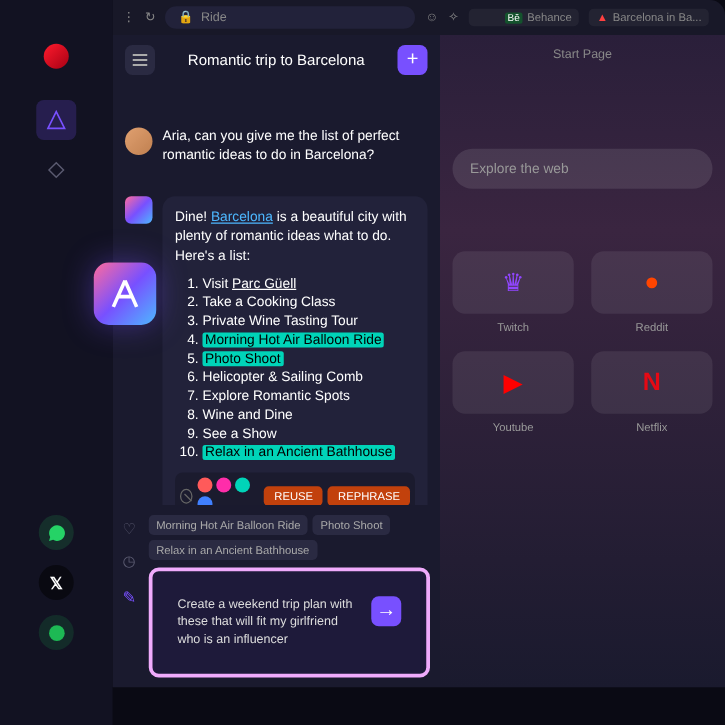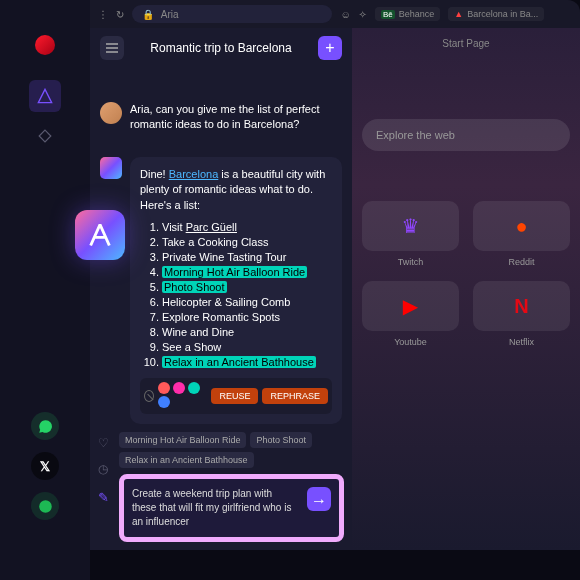--- a/index.html
+++ b/index.html
@@ -47,21 +47,21 @@
     
     .action-bar { display: flex; gap: 4px; margin-top: 10px; align-items: center; background: rgba(0,0,0,0.2); border-radius: 6px; padding: 4px; width: fit-content; margin-left: auto; }
     .color-dot { width: 12px; height: 12px; border-radius: 50%; }
     .action-btn { background: #c2410c; border-radius: 4px; padding: 3px 8px; font-size: 9px; }
     
     .chat-bottom { padding: 8px; }
     .heart-icon { color: #5a5a70; margin-bottom: 6px; font-size: 12px; }
     .clock-icon { color: #5a5a70; margin-bottom: 6px; font-size: 12px; }
     .chips { display: flex; flex-wrap: wrap; gap: 4px; margin-bottom: 6px; }
     .chip { background: #2a2a42; border-radius: 4px; padding: 3px 6px; font-size: 9px; color: #aaa; }
-    .input-box { background: #1e1a3a; border: 5px solid #f0abfc; border-radius: 8px; padding: 8px; display: flex; gap: 8px; align-items: flex-start; }
+    .input-box { background: #1e1a3a; border: 3px solid #f0abfc; border-radius: 8px; padding: 20px; display: flex; gap: 8px; align-items: flex-start; }
     .pencil-icon { color: #7850ff; font-size: 13px; margin-top: 2px; }
     .input-text { flex: 1; font-size: 10px; line-height: 1.4; color: #ddd; }
     .send-btn { width: 24px; height: 24px; background: #7850ff; border-radius: 6px; display: flex; align-items: center; justify-content: center; color: #fff; flex-shrink: 0; }
     
     .start-page { position: absolute; left: 262px; top: 28px; right: 0; bottom: 0; background: linear-gradient(180deg, #2a1f3a 0%, #3a2540 30%, #1a1a2e 100%); overflow: hidden; }
     .start-label { text-align: center; font-size: 10px; color: #888; padding: 10px 12px; }
     .search-web { background: rgba(255,255,255,0.1); margin: 60px 10px 30px; border-radius: 20px; padding: 10px 14px; font-size: 11px; color: #999; }
     .tiles { display: grid; grid-template-columns: repeat(2, 1fr); gap: 14px; padding: 20px 10px; }
     .tile { display: flex; flex-direction: column; align-items: center; gap: 6px; }
     .tile-box { width: 100%; height: 50px; background: rgba(255,255,255,0.08); border-radius: 10px; display: flex; align-items: center; justify-content: center; font-size: 20px; }
@@ -108,28 +108,28 @@
       <path d="M12 3 L4 21 M12 3 L20 21 M7 14 L17 14"></path>
     </svg>
 </div>
 
 <div class="main-panel">
   <div class="top-bar">
     <span>⋮</span>
     <span>↻</span>
     <div class="addr-bar">
       <span>🔒</span>
-      <span>Aria</span>
+      <span>Ride</span>
     </div>
     <div class="top-right">
       <span>☺</span>
       <span>✧</span>
     </div>
     <div class="tab-btn">
-      <span style="background:#14532d;color:#fff;padding:0 2px;border-radius:2px;font-size:8px;">Bē</span>
+      <span style="background:#14532d;color:#fff;padding:0 2px;border-radius:2px;font-size:8px;margin-left:23px;">Bē</span>
       <span>Behance</span>
     </div>
     <div class="tab-btn">
       <span style="color:#ff4040;">▲</span>
       <span>Barcelona in Ba...</span>
     </div>
   </div>
 
   <div class="chat-panel">
     <div class="chat-header">

